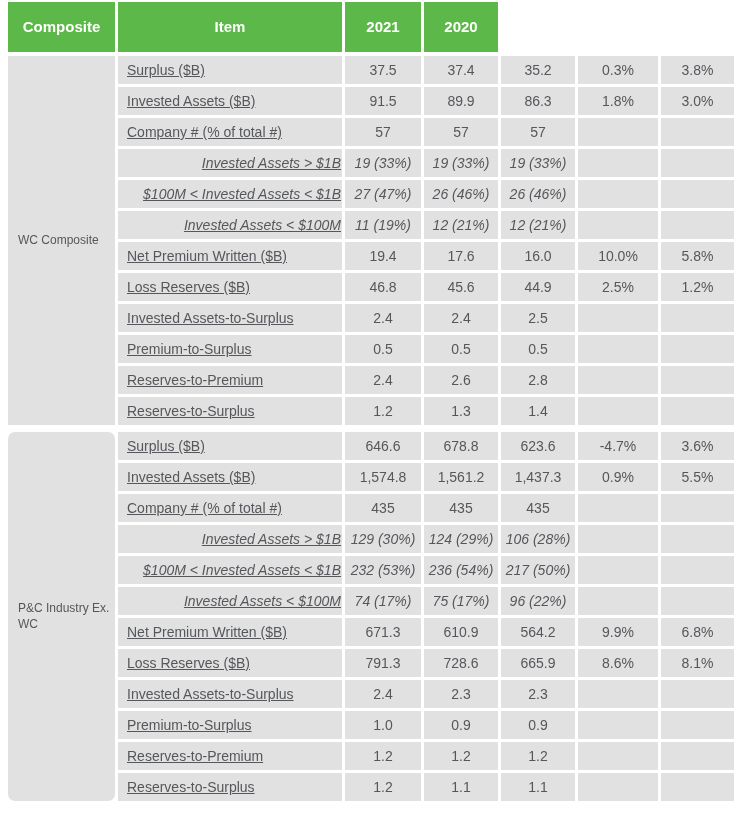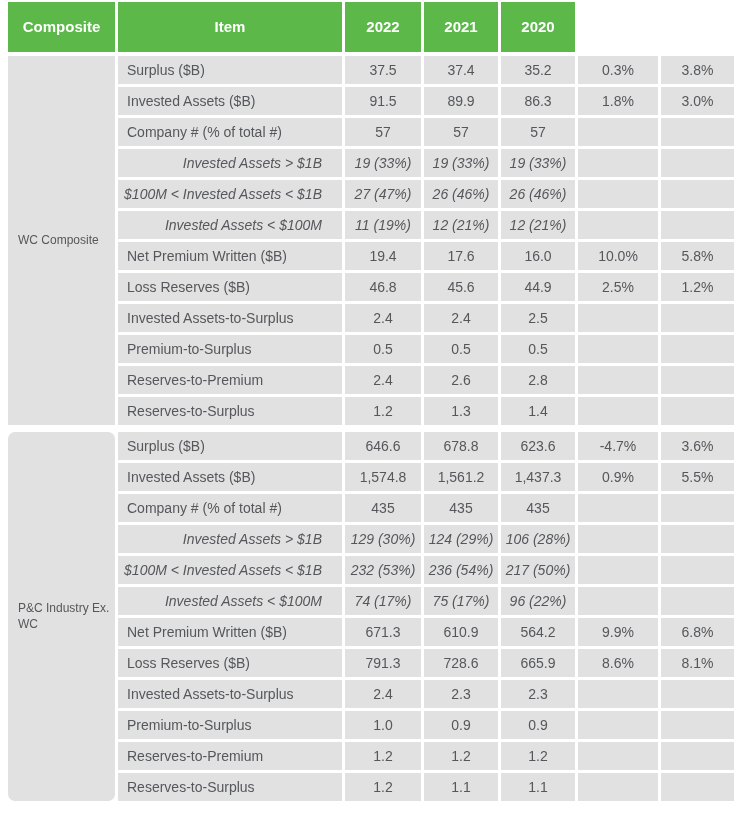--- a/index.html
+++ b/index.html
@@ -49,33 +49,32 @@
     display:flex;align-items:center;
     overflow:hidden;
     white-space:nowrap;
   }
   .cell.composite{
     white-space:normal;
     padding-left:10px;
     line-height:1.3;
     font-size:12px;
   }
-  .cell.item{justify-content:flex-start;padding-left:9px;}
+  .cell.item{justify-content:flex-start;padding-left:9px;text-decoration:underline;}
   .cell.val{justify-content:center;text-align:center;}
   .section .it{font-style:italic;}
-  .cell.item.it{justify-content:flex-end;padding-right:20px;padding-left:0;}
+  .cell.item.it{justify-content:flex-end;padding-right:1px;padding-left:0;}
 </style>
 </head>
 <body>
 
 <div class="wrap">
   <div class="thead" id="thead">
       <div class="th">Composite</div>
       <div class="th">Item</div>
-      <div class="th">2022</div>
       <div class="th">2021</div>
       <div class="th">2020</div>
     </div>
   <div id="sections">
       <div class="section">
         <div class="cell composite" style="grid-row: 1 / span 12;">WC Composite</div>
         <div class="cell item">Surplus ($B)</div>
         <div class="cell val">37.5</div>
         <div class="cell val">37.4</div>
         <div class="cell val">35.2</div>

